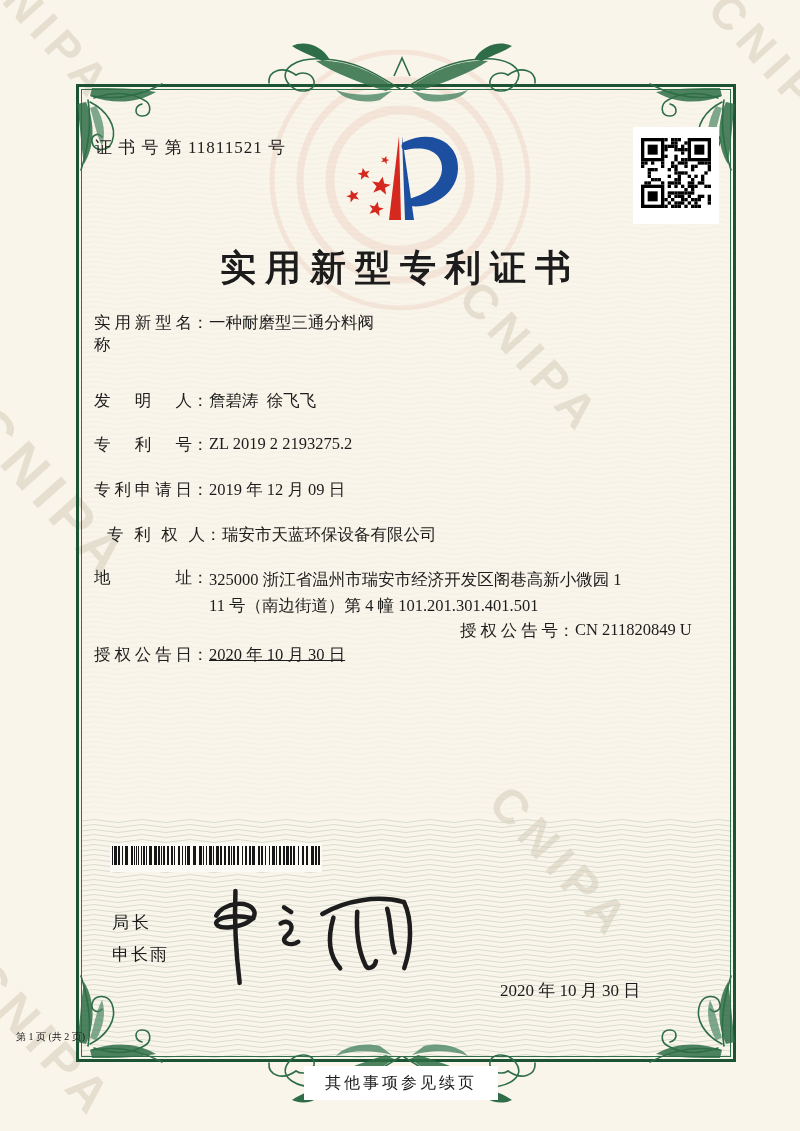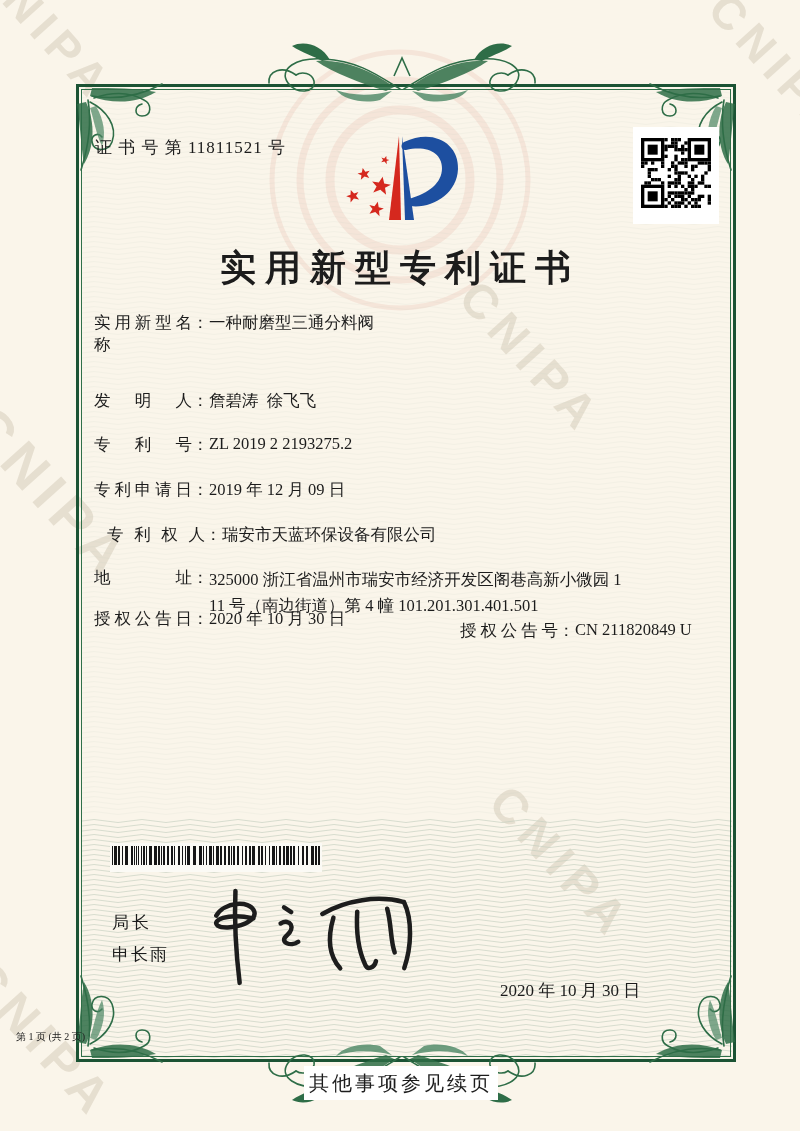--- a/index.html
+++ b/index.html
@@ -38,21 +38,21 @@
   #paragraphs{left:88px;top:650px;width:644px;font-size:15.5px;line-height:29px;text-align:justify;}
   #paragraphs p{margin:0;text-indent:2em;}
 
   #barcode-wrap{left:110px;top:843px;background:#fbfaf5;padding:3px 2px;}
   #sig-title{left:112px;top:911px;font-family:"Liberation Sans",sans-serif;font-size:17px;letter-spacing:3px;}
   #sig-name{left:112px;top:943px;font-family:"Liberation Sans",sans-serif;font-size:17px;letter-spacing:2px;}
   #signature{left:205px;top:882px;}
   #issue-date{left:500px;top:979px;font-size:17px;}
   #page-indicator{left:16px;right:0;top:1030px;text-align:left;font-size:10px;}
   #note-box{left:304px;top:1066px;width:194px;height:34px;background:#ffffff;
-            display:flex;align-items:center;justify-content:center;font-size:20px;letter-spacing:3px;}
+            display:flex;align-items:center;justify-content:center;font-size:16px;letter-spacing:3px;}
   #qr-box{left:633px;top:127px;width:86px;height:97px;background:#ffffff;display:flex;
           align-items:flex-start;justify-content:center;padding-top:11px;box-sizing:border-box;}
 </style>
 </head>
 <body>
 
 <div id="page">
 
   <div class="wm" style="left:-45px;top:0px;font-size:46px;">CNIPA</div>
   <div class="wm" style="left:688px;top:40px;font-size:46px;">CNIPA</div>
@@ -291,21 +291,21 @@
     </div>
     <div class="abs frow" style="top:479px;">
       <span class="flabel">专利申请日</span><span class="colon">：</span><span class="val">2019 年 12 月 09 日</span>
     </div>
     <div class="abs frow" style="top:524px;margin-left:13px;">
       <span class="flabel">专利权人</span><span class="colon">：</span><span class="val">瑞安市天蓝环保设备有限公司</span>
     </div>
     <div class="abs frow" style="top:567px;">
       <span class="flabel">地址</span><span class="colon">：</span><span class="val addrval"><span>325000 浙江省温州市瑞安市经济开发区阁巷高新小微园 1</span><br><span>11 号（南边街道）第 4 幢 101.201.301.401.501</span></span>
     </div>
-    <div class="abs frow" style="top:608px;">
+    <div class="abs frow" style="top:644px;text-decoration:underline;">
       <span class="flabel">授权公告日</span><span class="colon">：</span><span class="val">2020 年 10 月 30 日</span>
     </div>
     <div class="abs frow" id="row-grant-no" style="top:620px;">
       <span class="flabel">授权公告号</span><span class="colon">：</span><span class="val">CN 211820849 U</span>
     </div>
 
 
     <div class="abs" id="barcode-wrap">
       <svg id="barcode" width="208" height="19">
           <rect x="0" y="0" width="1" height="19" fill="#161616"></rect>

